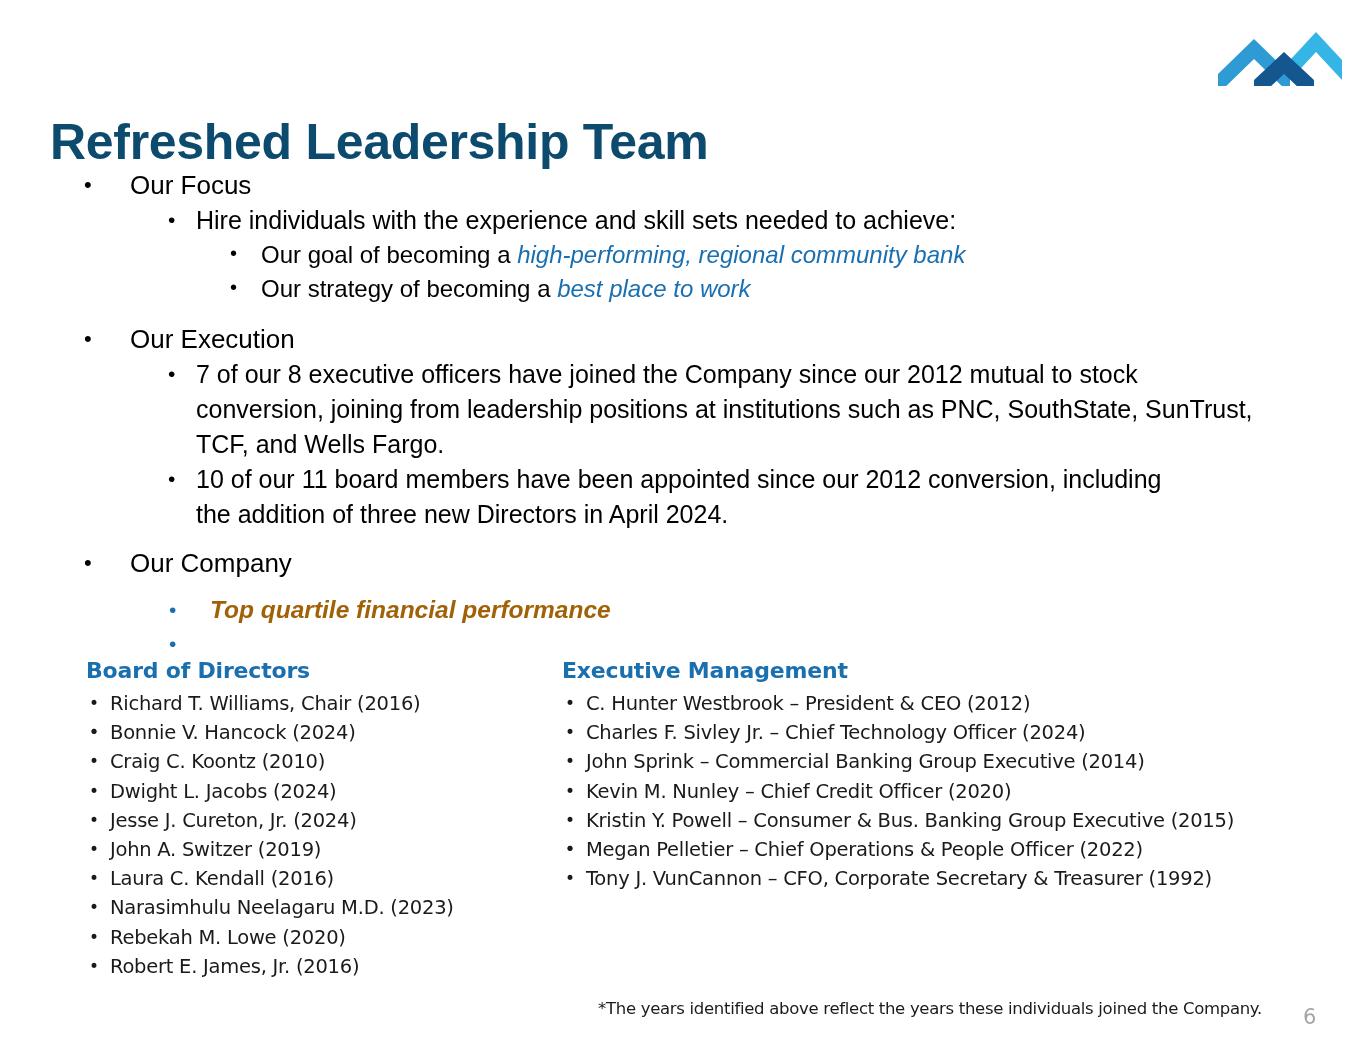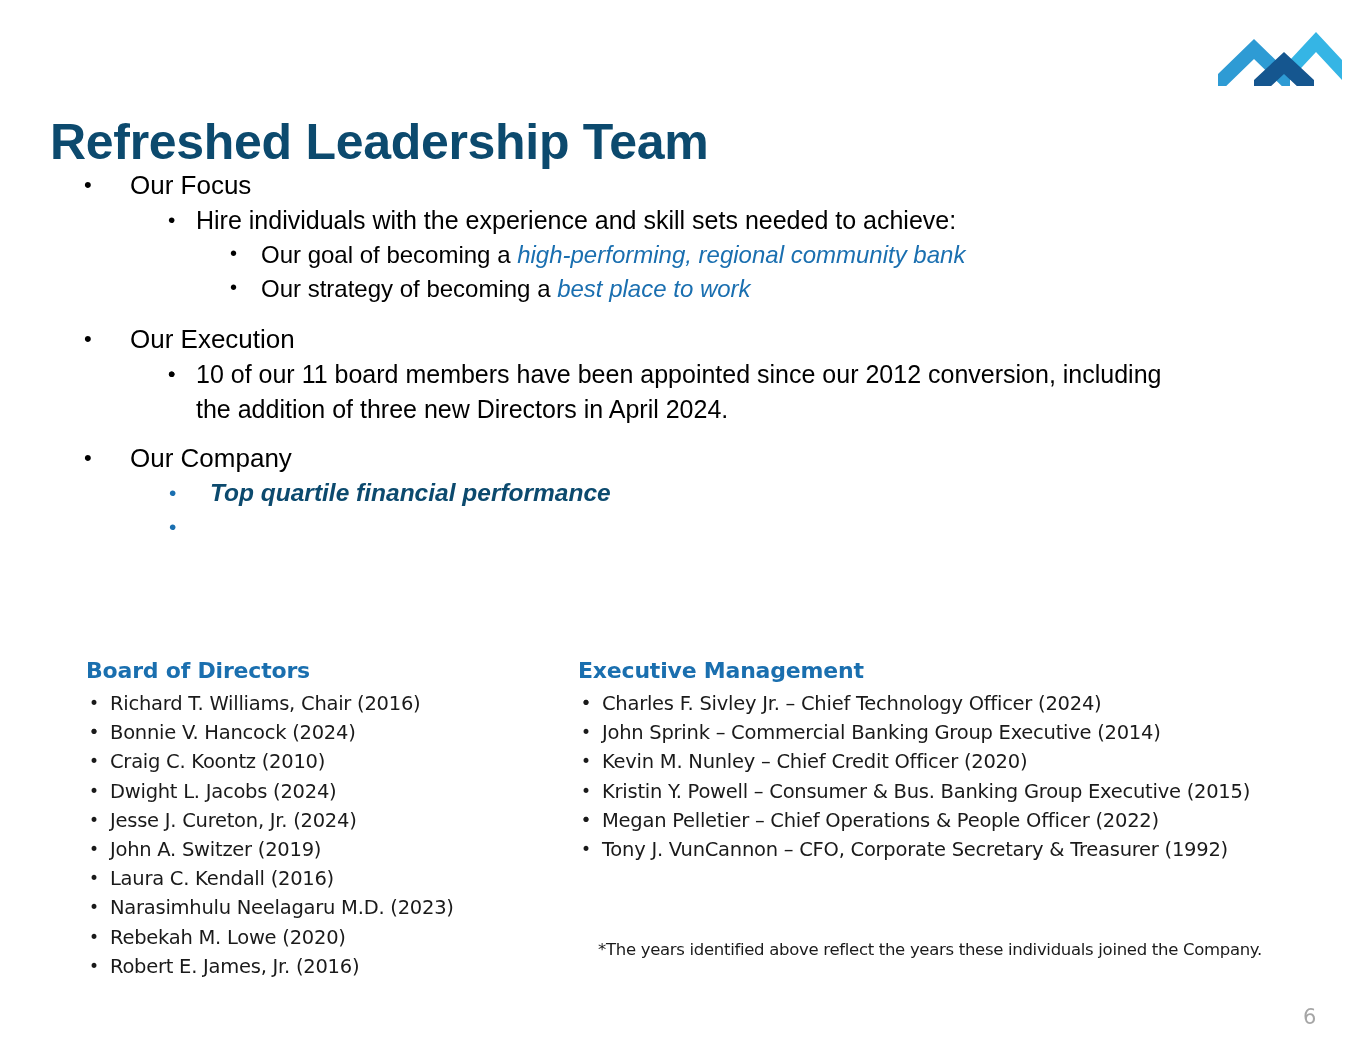--- a/index.html
+++ b/index.html
@@ -77,39 +77,40 @@
   .lvl3 .txt { margin-left: 261px; font-size: 24px; line-height: 34px; }
 
   
   .lvlR .bul { left: 169px; top: 6px; font-size: 21px; color: #1A6FB0; }
   .lvlR .txt {
     margin-left: 210px;
     font-size: 24.5px;
     line-height: 34px;
     font-weight: bold;
     font-style: italic;
-    color: #0c4a6e;
+    color: #a16207;
+    margin-top: 12px;
   }
 
   .hi {
     color: #1A6FB0;
     font-weight: normal;
     font-style: italic;
   }
 
   .gap-sm { height: 13px; }
   .gap-md { height: 15px; }
 
   
   .col {
     position: absolute;
     font-family: "DejaVu Sans", sans-serif;
   }
   #col-board { left: 86px;  top: 658px; width: 470px; }
-  #col-exec  { left: 578px; top: 658px; width: 730px; }
+  #col-exec  { left: 562px; top: 658px; width: 730px; }
 
   .col-head {
     font-size: 22px;
     font-weight: bold;
     color: #1A6FAF;
     margin: 0 0 6px 0;
     letter-spacing: -0.2px;
   }
   .col ul {
     list-style: none;
@@ -130,21 +131,21 @@
     left: 3px;
     top: 0;
     font-size: 17px;
     line-height: 29.2px;
   }
 
   
   #footnote {
     position: absolute;
     left: 598px;
-    top: 940px;
+    top: 999px;
     font-family: "DejaVu Sans", sans-serif;
     font-size: 16.5px;
     color: #1a1a1a;
     letter-spacing: -0.3px;
     white-space: nowrap;
   }
   #page-number {
     position: absolute;
     left: 1303px;
     top: 1005px;
@@ -192,20 +193,21 @@
 
   <div class="gap-md"></div>
 
   <div class="blk">
     <div class="row lvl1">
       <span class="bul">•</span>
       <span class="txt">Our Execution</span>
     </div>
     <div class="row lvl2">
       <span class="bul">•</span>
+      <span class="txt" style="margin-right:60px;">7 of our 8 executive officers have joined the Company since our 2012 mutual to stock conversion, joining from leadership positions at institutions such as PNC, SouthState, SunTrust, TCF, and Wells Fargo.</span>
     </div>
     <div class="row lvl2">
       <span class="bul">•</span>
       <span class="txt" style="margin-right:130px;">10 of our 11 board members have been appointed since our 2012 conversion, including the addition of three new Directors in April 2024.</span>
     </div>
   </div>
 
   <div class="gap-sm"></div>
 
   <div class="blk">
@@ -237,21 +239,21 @@
     <li><span class="lb">•</span><span>Laura C. Kendall (2016)</span></li>
     <li><span class="lb">•</span><span>Narasimhulu Neelagaru M.D. (2023)</span></li>
     <li><span class="lb">•</span><span>Rebekah M. Lowe (2020)</span></li>
     <li><span class="lb">•</span><span>Robert E. James, Jr. (2016)</span></li>
   </ul>
 </div>
 
 <div class="col" id="col-exec">
   <div class="col-head">Executive Management</div>
   <ul>
-    <li><span class="lb">•</span></li>
+    <li><span class="lb">•</span><span>C. Hunter Westbrook – President &amp; CEO (2012)</span></li>
     <li><span class="lb">•</span><span>Charles F. Sivley Jr. – Chief Technology Officer (2024)</span></li>
     <li><span class="lb">•</span><span>John Sprink – Commercial Banking Group Executive (2014)</span></li>
     <li><span class="lb">•</span><span>Kevin M. Nunley – Chief Credit Officer (2020)</span></li>
     <li><span class="lb">•</span><span>Kristin Y. Powell – Consumer &amp; Bus. Banking Group Executive (2015)</span></li>
     <li><span class="lb">•</span></li>
     <li><span class="lb">•</span><span>Megan Pelletier – Chief Operations &amp; People Officer (2022)</span></li>
     <li><span class="lb">•</span><span>Tony J. VunCannon – CFO, Corporate Secretary &amp; Treasurer (1992)</span></li>
   </ul>
 </div>
 

